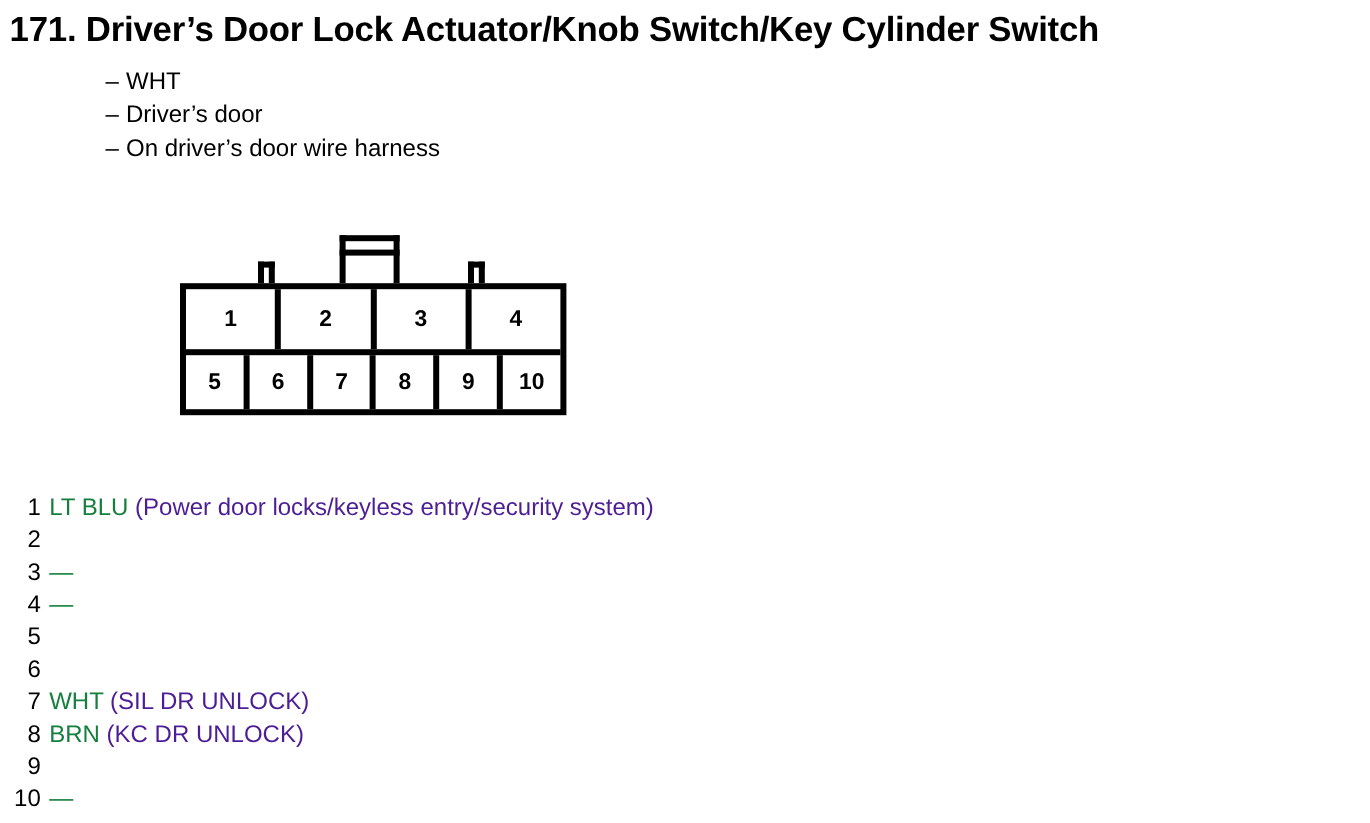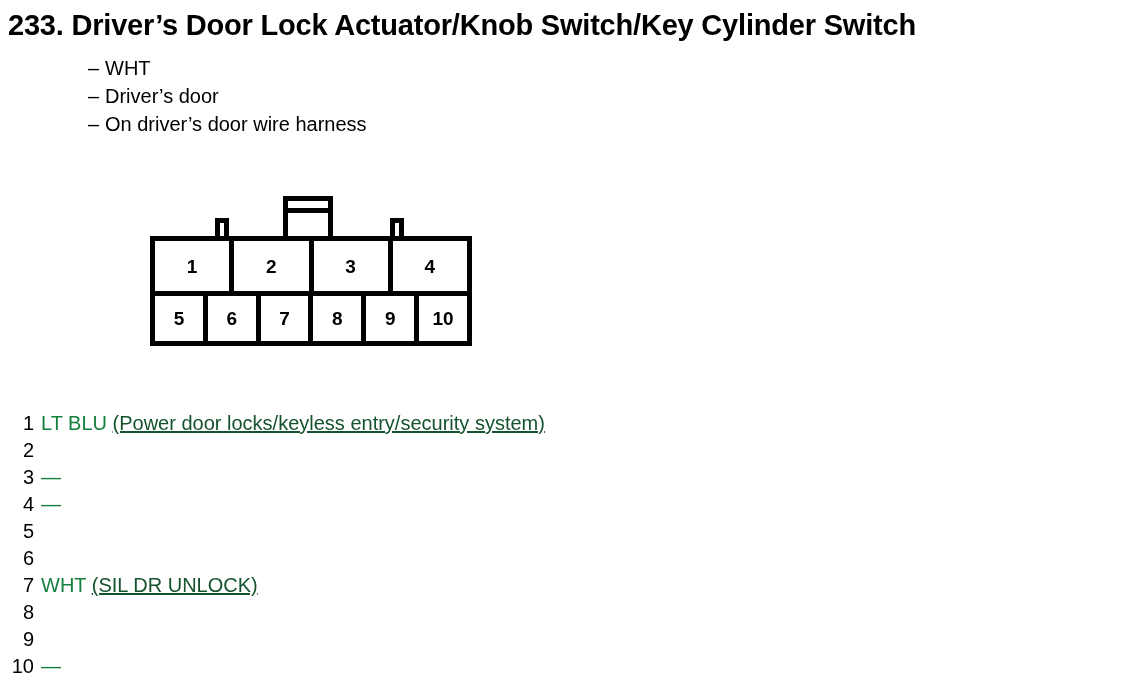--- a/index.html
+++ b/index.html
@@ -142,26 +142,26 @@
   .pin-num {
     width: 34px;
     flex: 0 0 34px;
     text-align: right;
     color: #000;
   }
   .pin-body {
     padding-left: 7px;
   }
   .pin-color { color: #15803d; }
-  .pin-desc  { color: #14532d; text-decoration: underline; }
+  .pin-desc  { color: #4c1d95; }
 </style>
 </head>
 <body>
 
-<div class="page-title">233. Driver’s Door Lock Actuator/Knob Switch/Key Cylinder Switch</div>
+<div class="page-title">171. Driver’s Door Lock Actuator/Knob Switch/Key Cylinder Switch</div>
 
 <div class="subnotes">
     <div class="subnote">
       <span class="subnote-dash">–</span>
       <span>WHT</span>
     </div>
     <div class="subnote">
       <span class="subnote-dash">–</span>
       <span>Driver’s door</span>
     </div>
@@ -216,20 +216,21 @@
     </div>
     <div class="pin-row">
       <span class="pin-num">6</span>
     </div>
     <div class="pin-row">
       <span class="pin-num">7</span>
       <span class="pin-body"><span class="pin-color">WHT</span> <span class="pin-desc">(SIL DR UNLOCK)</span></span>
     </div>
     <div class="pin-row">
       <span class="pin-num">8</span>
+      <span class="pin-body"><span class="pin-color">BRN</span> <span class="pin-desc">(KC DR UNLOCK)</span></span>
     </div>
     <div class="pin-row">
       <span class="pin-num">9</span>
     </div>
     <div class="pin-row">
       <span class="pin-num">10</span>
       <span class="pin-body"><span class="pin-color">—</span></span>
     </div>
   </div>
 

